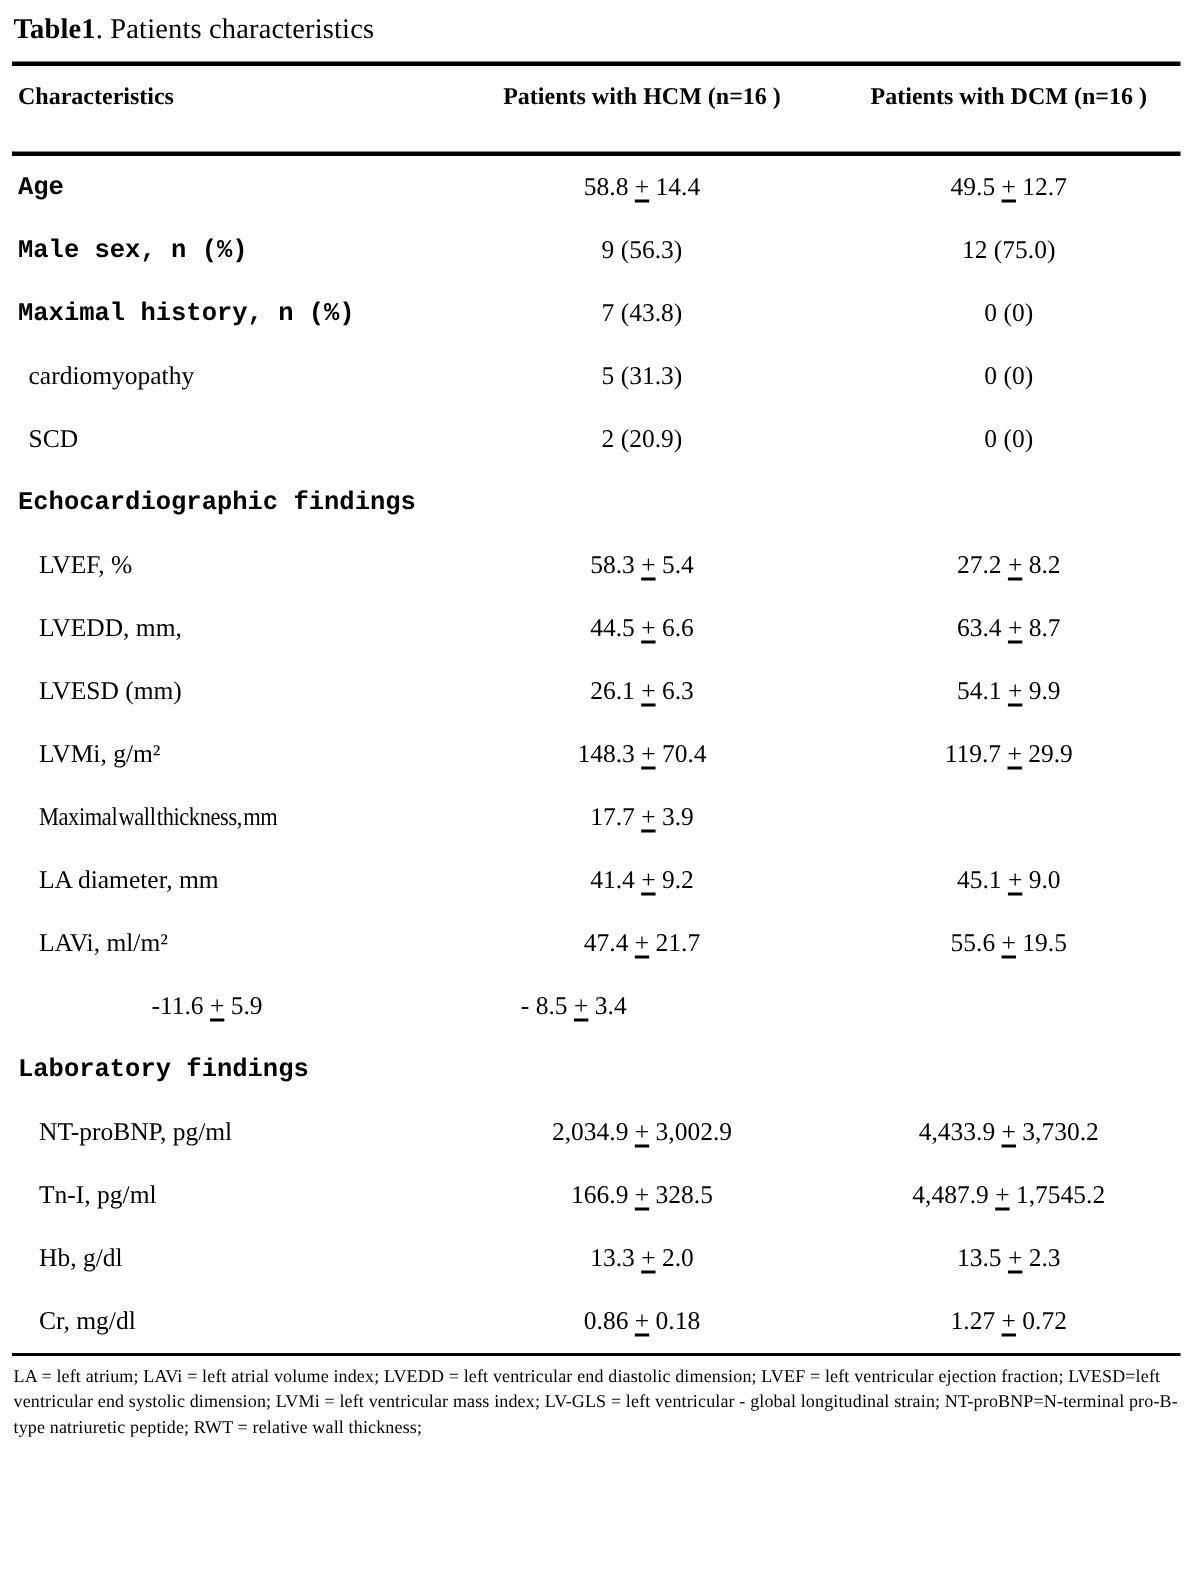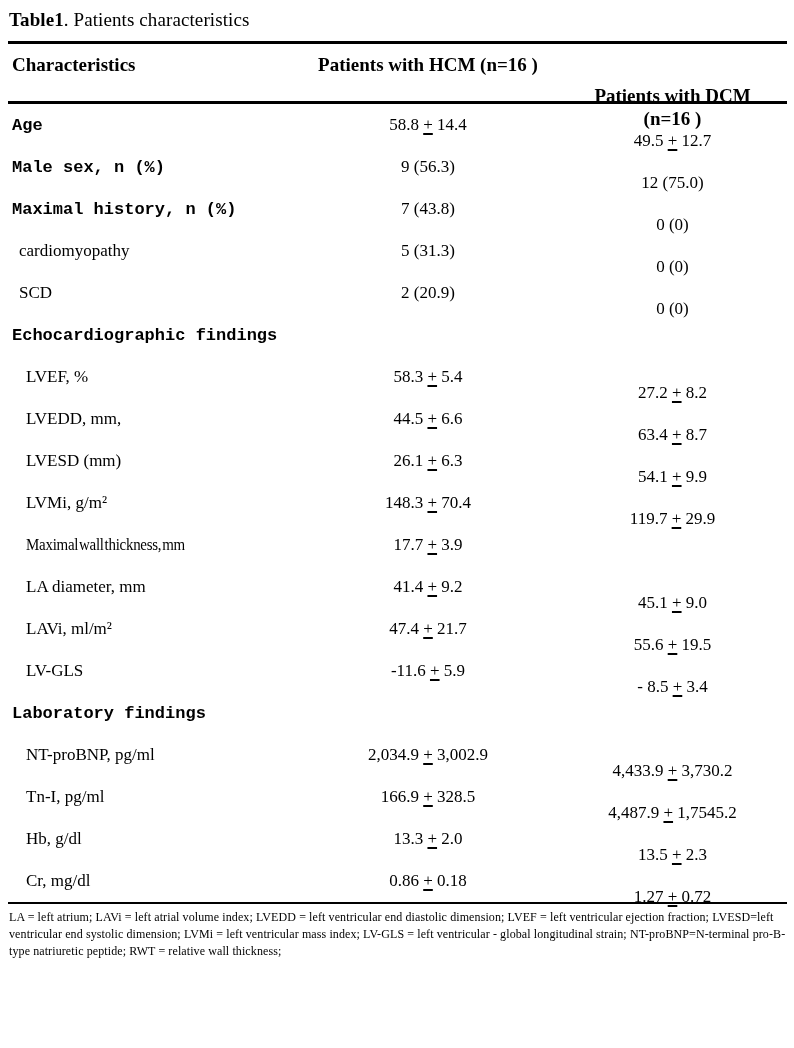--- a/index.html
+++ b/index.html
@@ -6,31 +6,31 @@
   body { font-family:"Liberation Serif", serif; color:#000; }
   .page {
     position:relative; width:794px; height:1000px; background:#fff;
     box-sizing:border-box; padding:6px 7px 0 8px; overflow:hidden;
   }
   .title { font-size:19px; height:35px; box-sizing:border-box; padding:3px 0 0 1px; letter-spacing:0.1px; }
   .title .tb { font-weight:bold; }
 
   .tbl { border-top:3px solid #000; border-bottom:2px solid #000; width:779px; }
 
-  .thead { display:flex; border-bottom:3px solid #000; height:60px; box-sizing:border-box; padding-top:9px; font-weight:bold; font-size:19px; }
+  .thead { display:flex; border-bottom:3px solid #000; height:60px; box-sizing:border-box; padding-top:9px; font-weight:bold; font-size:16px; }
   .hc { text-align:center; line-height:23px; }
   .hc.c1 { width:290px; }
   .hc.c2 { width:260px; }
   .hc.c3 { width:229px; }
   .hc.c3 span { display:inline-block; max-width:185px; }
 
   .row { display:flex; height:42px; align-items:center; font-size:17px; }
   .c1 { width:290px; box-sizing:border-box; padding-left:4px; text-align:left; }
   .c2 { width:260px; text-align:center; }
-  .c3 { width:229px; text-align:center;margin-top:31px; }
+  .c3 { width:229px; text-align:center; }
   .row.b .c1 { font-weight:bold;font-family:Liberation Mono, monospace; }
   .row .c1.i1 { padding-left:11px; }
   .row .c1.i2 { padding-left:18px; }
   .cond { display:inline-block; transform:scaleX(0.88); transform-origin:0 50%; word-spacing:-3px; letter-spacing:-0.3px; white-space:nowrap; }
 
   .pm { text-decoration:underline; text-decoration-thickness:1.5px; text-underline-offset:2.5px; }
 
   .footnote { margin-top:5px; width:779px; font-size:12px; line-height:1.4; padding-left:1px; letter-spacing:0.1px; }
 </style>
 </head>
@@ -125,21 +125,20 @@
         <div class="c3">45.1 <span class="pm">+</span> 9.0</div>
       </div>
 
       <div class="row">
         <div class="c1 i2">LAVi, ml/m²</div>
         <div class="c2">47.4 <span class="pm">+</span> 21.7</div>
         <div class="c3">55.6 <span class="pm">+</span> 19.5</div>
       </div>
 
       <div class="row">
-        <div class="c1 i2">LV-GLS</div>
         <div class="c2">-11.6 <span class="pm">+</span> 5.9</div>
         <div class="c3">- 8.5 <span class="pm">+</span> 3.4</div>
       </div>
 
       <div class="row b">
         <div class="c1">Laboratory findings</div>
         <div class="c2"></div>
         <div class="c3"></div>
       </div>
 

